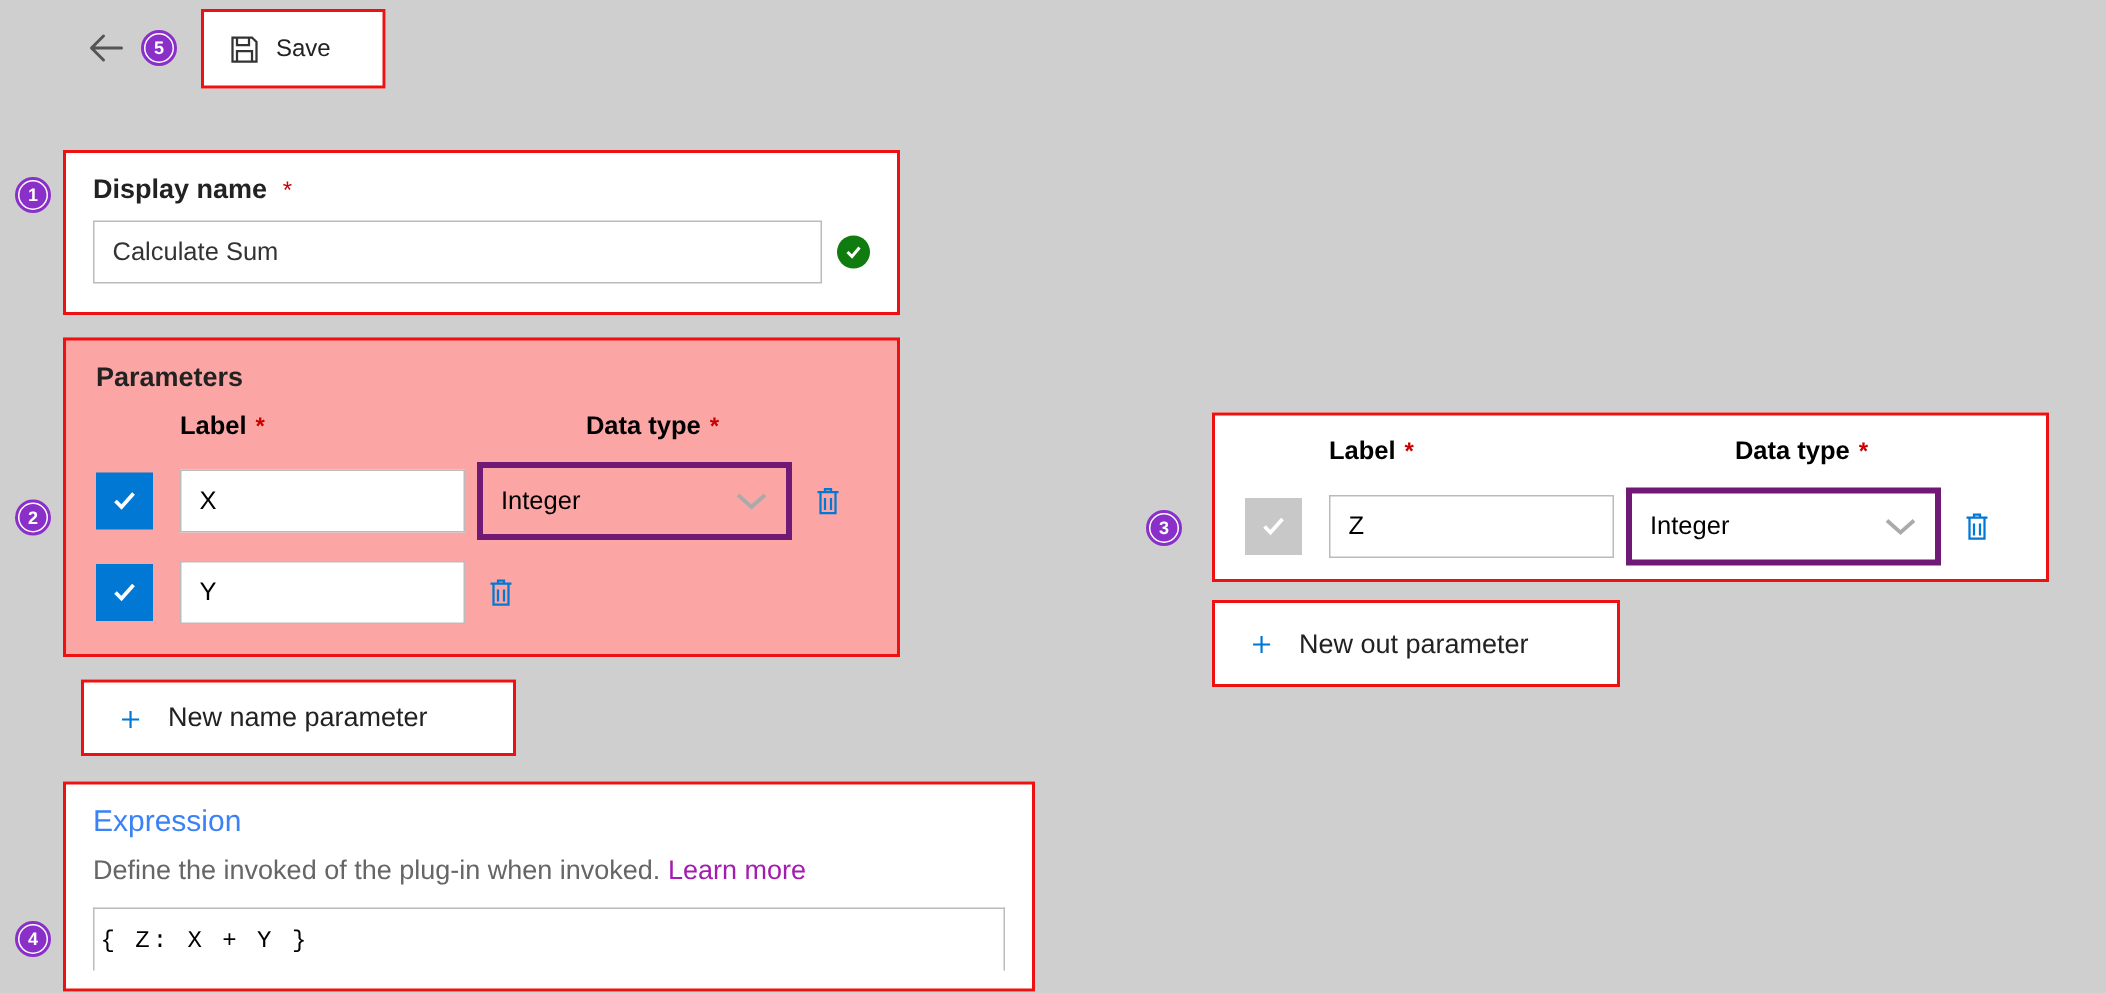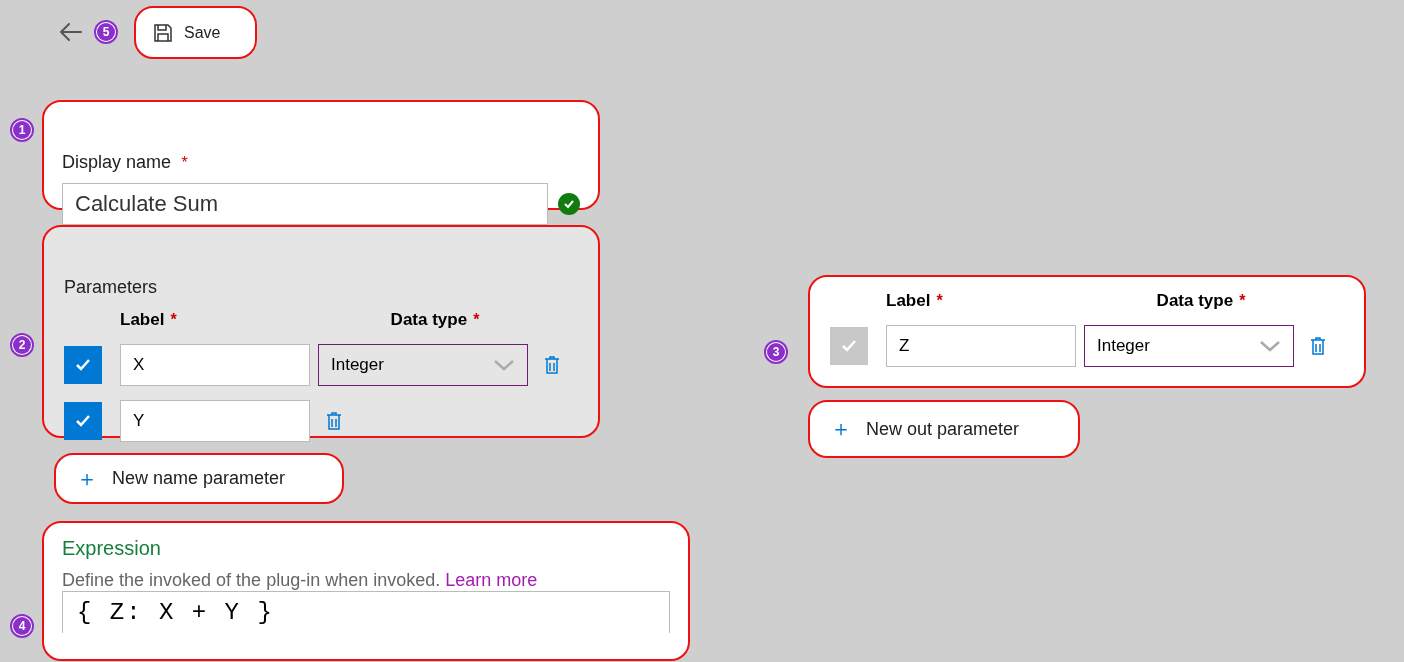--- a/index.html
+++ b/index.html
@@ -50,74 +50,74 @@
       justify-content: center;
     }
     .b5 { left: 94px; top: 20px; }
     .b1 { left: 10px; top: 118px; }
     .b2 { left: 10px; top: 333px; }
     .b3 { left: 764px; top: 340px; }
     .b4 { left: 10px; top: 614px; }
     .redbox {
       position: absolute;
       border: 2.5px solid #e11;
-      border-radius: 19px;
+      border-radius: 0;
       background: transparent;
     }
     .save-box { left: 134px; top: 6px; width: 123px; height: 53px; background: #fff; }
     .save-btn {
       display: flex; align-items: center; gap: 10px; height: 100%; padding: 0 16px;
       font-size: 16px; color: #222;
     }
     .displayname-box { left: 42px; top: 100px; width: 558px; height: 110px; background: #fff; padding: 14px 18px; }
-    .field-label { font-size: 18px; font-weight: 400; color: #222; display: inline-block; margin-top: 36px; }
+    .field-label { font-size: 18px; font-weight: 700; color: #222; display: inline-block; }
     .req { color: #c00; margin-left: 6px; font-size: 16px; }
     .dn-row { display: flex; align-items: center; gap: 10px; margin-top: 10px; }
     .text-input {
-      height: 42px; border: 1px solid #bbb; padding: 0 12px; font-size: 22px; color: #333;
+      height: 42px; border: 1px solid #bbb; padding: 0 12px; font-size: 17px; color: #333;
       flex: 1;
     }
     .valid-icon {
       width: 22px; height: 22px; background: #107c10; border-radius: 50%;
       display: flex; align-items: center; justify-content: center;
     }
-    .params-box { left: 42px; top: 225px; width: 558px; height: 213px; background: #e5e5e5; padding: 14px 20px; }
+    .params-box { left: 42px; top: 225px; width: 558px; height: 213px; background: #fca5a5; padding: 14px 20px; }
     .params-header { display: flex; margin-top: 12px; }
     .ph-spacer { width: 56px; }
     .ph-label { width: 210px; font-size: 17px; font-weight: 700; }
     .ph-type { width: 210px; font-size: 17px; font-weight: 600; text-align: center; }
     .param-row { display: flex; align-items: center; gap: 8px; margin-top: 14px; }
     .checkbox {
       width: 38px; height: 38px; display: flex; align-items: center; justify-content: center;
       margin-right: 10px;
     }
     .checkbox.on { background: #0078d4; }
     .checkbox.off { background: #c8c8c8; }
     .label-input { width: 190px; height: 42px; border: 1px solid #bbb; padding: 0 12px; font-size: 17px; }
     .dropdown {
-      width: 210px; height: 42px; border: 1px solid #701a75; padding: 0 12px;
+      width: 210px; height: 52px; border: 4px solid #701a75; padding: 0 12px;
       display: flex; align-items: center; justify-content: space-between; font-size: 17px;
     }
     .chev { color: #aaa; }
     .trash { color: #0078d4; margin-left: 6px; }
     .newinput-box { left: 54px; top: 453px; width: 290px; height: 51px; background: #fff; }
     .new-btn { height: 100%; display: flex; align-items: center; gap: 14px; padding: 0 20px; font-size: 18px; color: #222; }
     .plus { color: #0078d4; font-size: 22px; font-weight: 300; }
     .out-box { left: 808px; top: 275px; width: 558px; height: 113px; background: #fff; padding: 14px 20px; }
     .out-header { display: flex; }
     .out-row { display: flex; align-items: center; gap: 8px; margin-top: 14px; }
     .newout-box { left: 808px; top: 400px; width: 272px; height: 58px; background: #fff; }
     .expr-box { left: 42px; top: 521px; width: 648px; height: 140px; background: #fff; padding: 14px 18px; }
-    .expr-label { font-size: 20px; color: #15803d; }
+    .expr-label { font-size: 20px; color: #3b82f6; }
     .expr-desc { font-size: 18px; color: #666; margin-top: 10px; }
     .learn-link { color: #a21caf; cursor: pointer; }
     .expr-input {
       width: 100%; height: 42px; border: 1px solid #bbb; border-bottom: none;
-      padding: 0 14px; 
-      font-family: 'Courier New', monospace; font-size: 24px; letter-spacing: 2px;
+      padding: 0 4px; margin-top: 14px;
+      font-family: 'Courier New', monospace; font-size: 16px; letter-spacing: 2px;
       display: flex; align-items: center;
     }
     svg { display: block; }
   </style>
 </head>
 <body>
 
 <span class="back-icon">
   <svg width="24" height="20" viewBox="0 0 24 20">
       <path d="M23 10 H3 M3 10 L11 2 M3 10 L11 18" stroke="#555" stroke-width="2" fill="none" stroke-linecap="round"></path>

